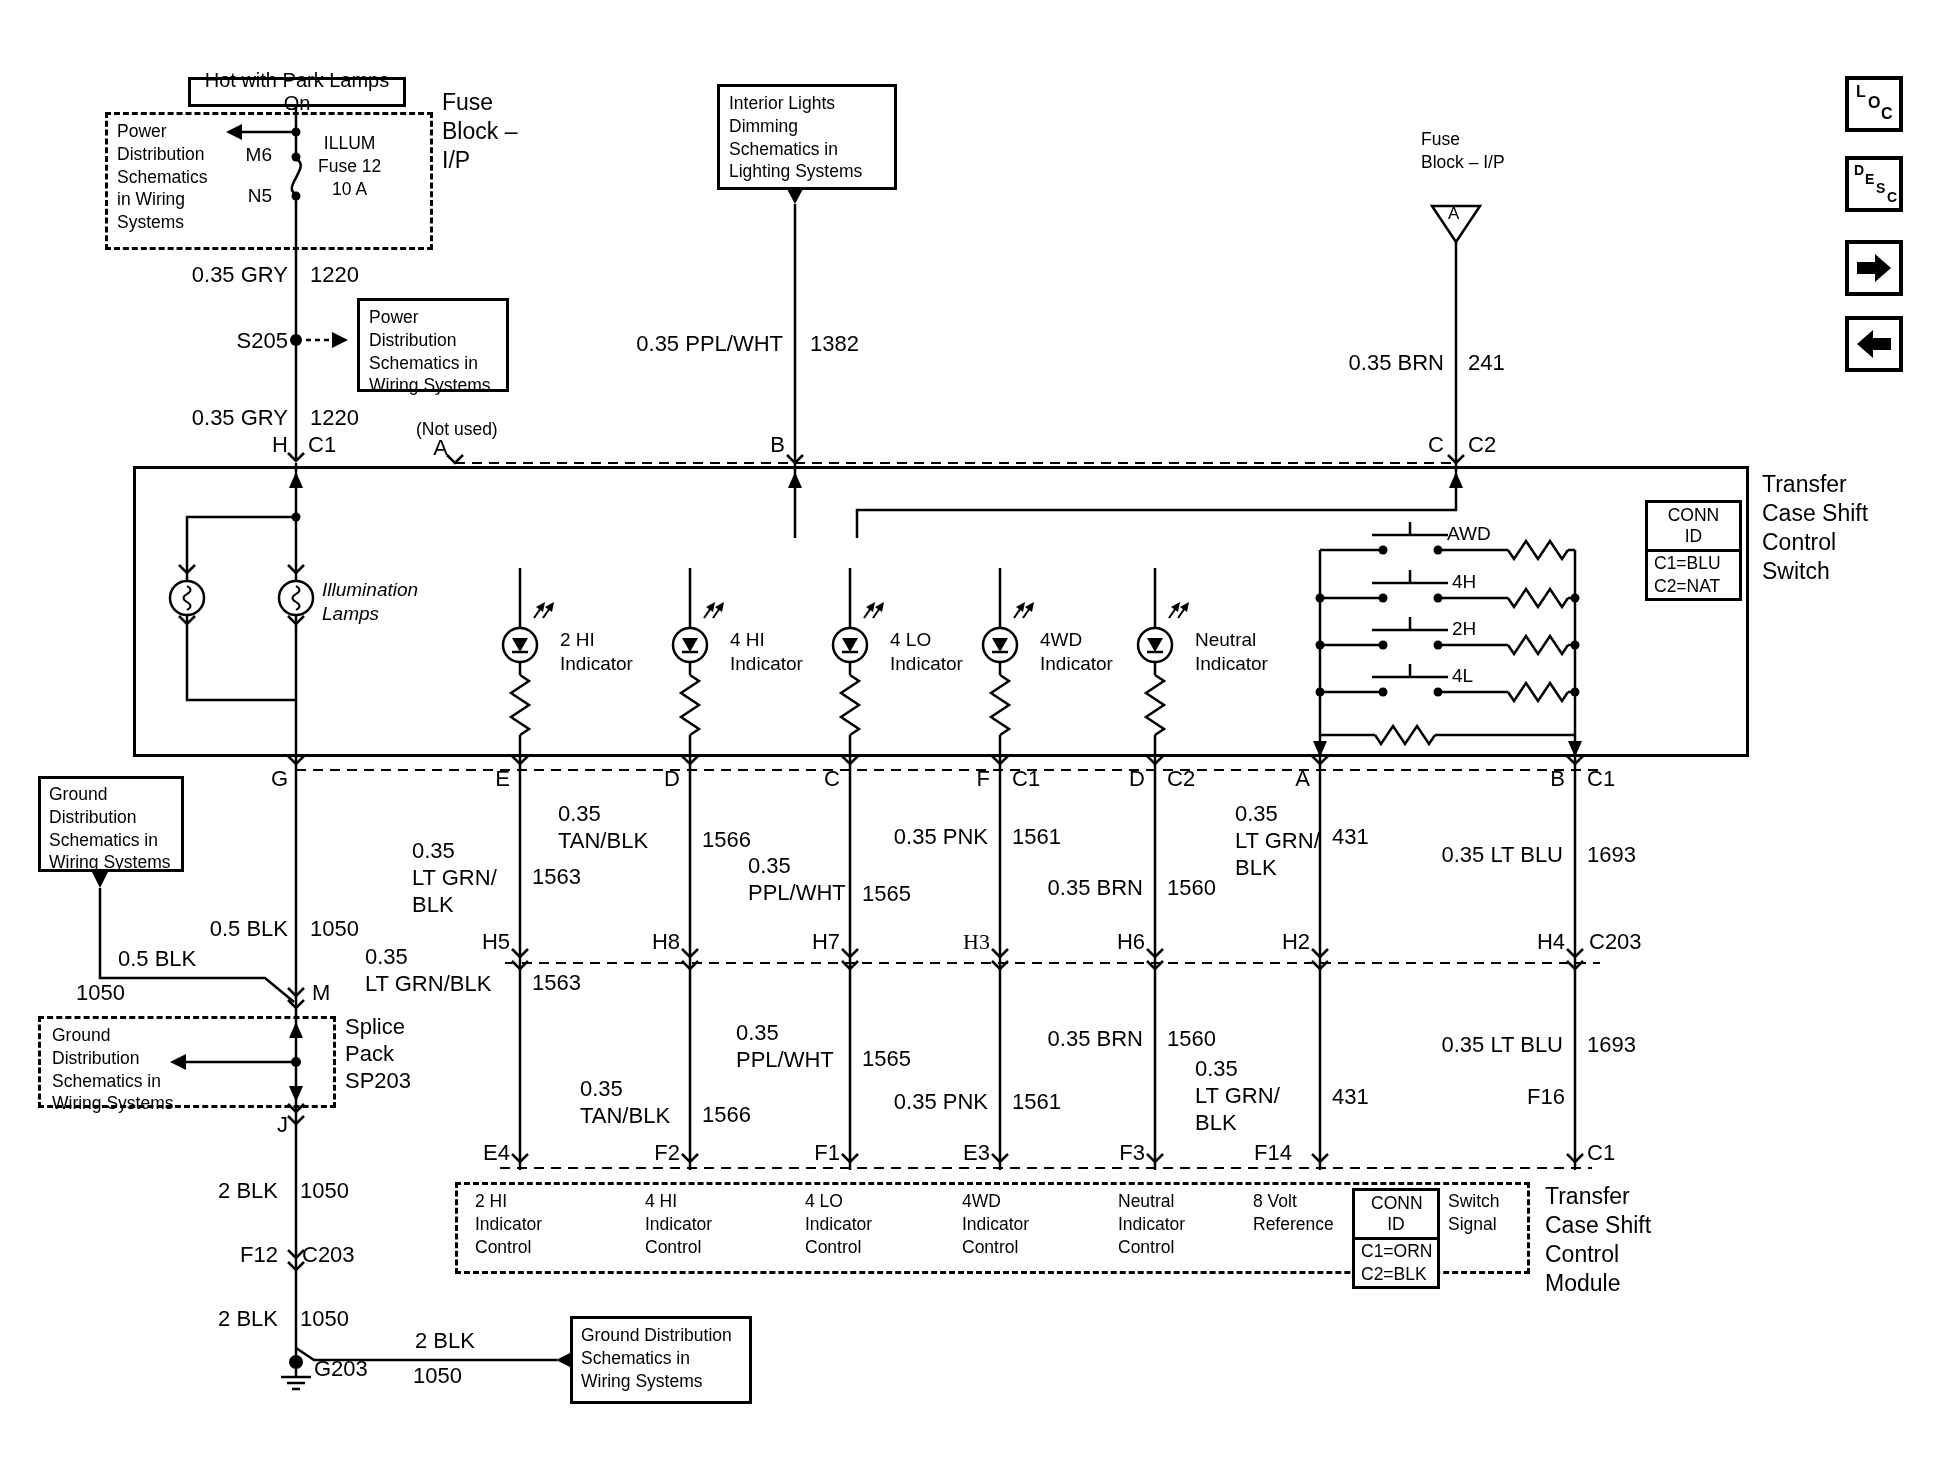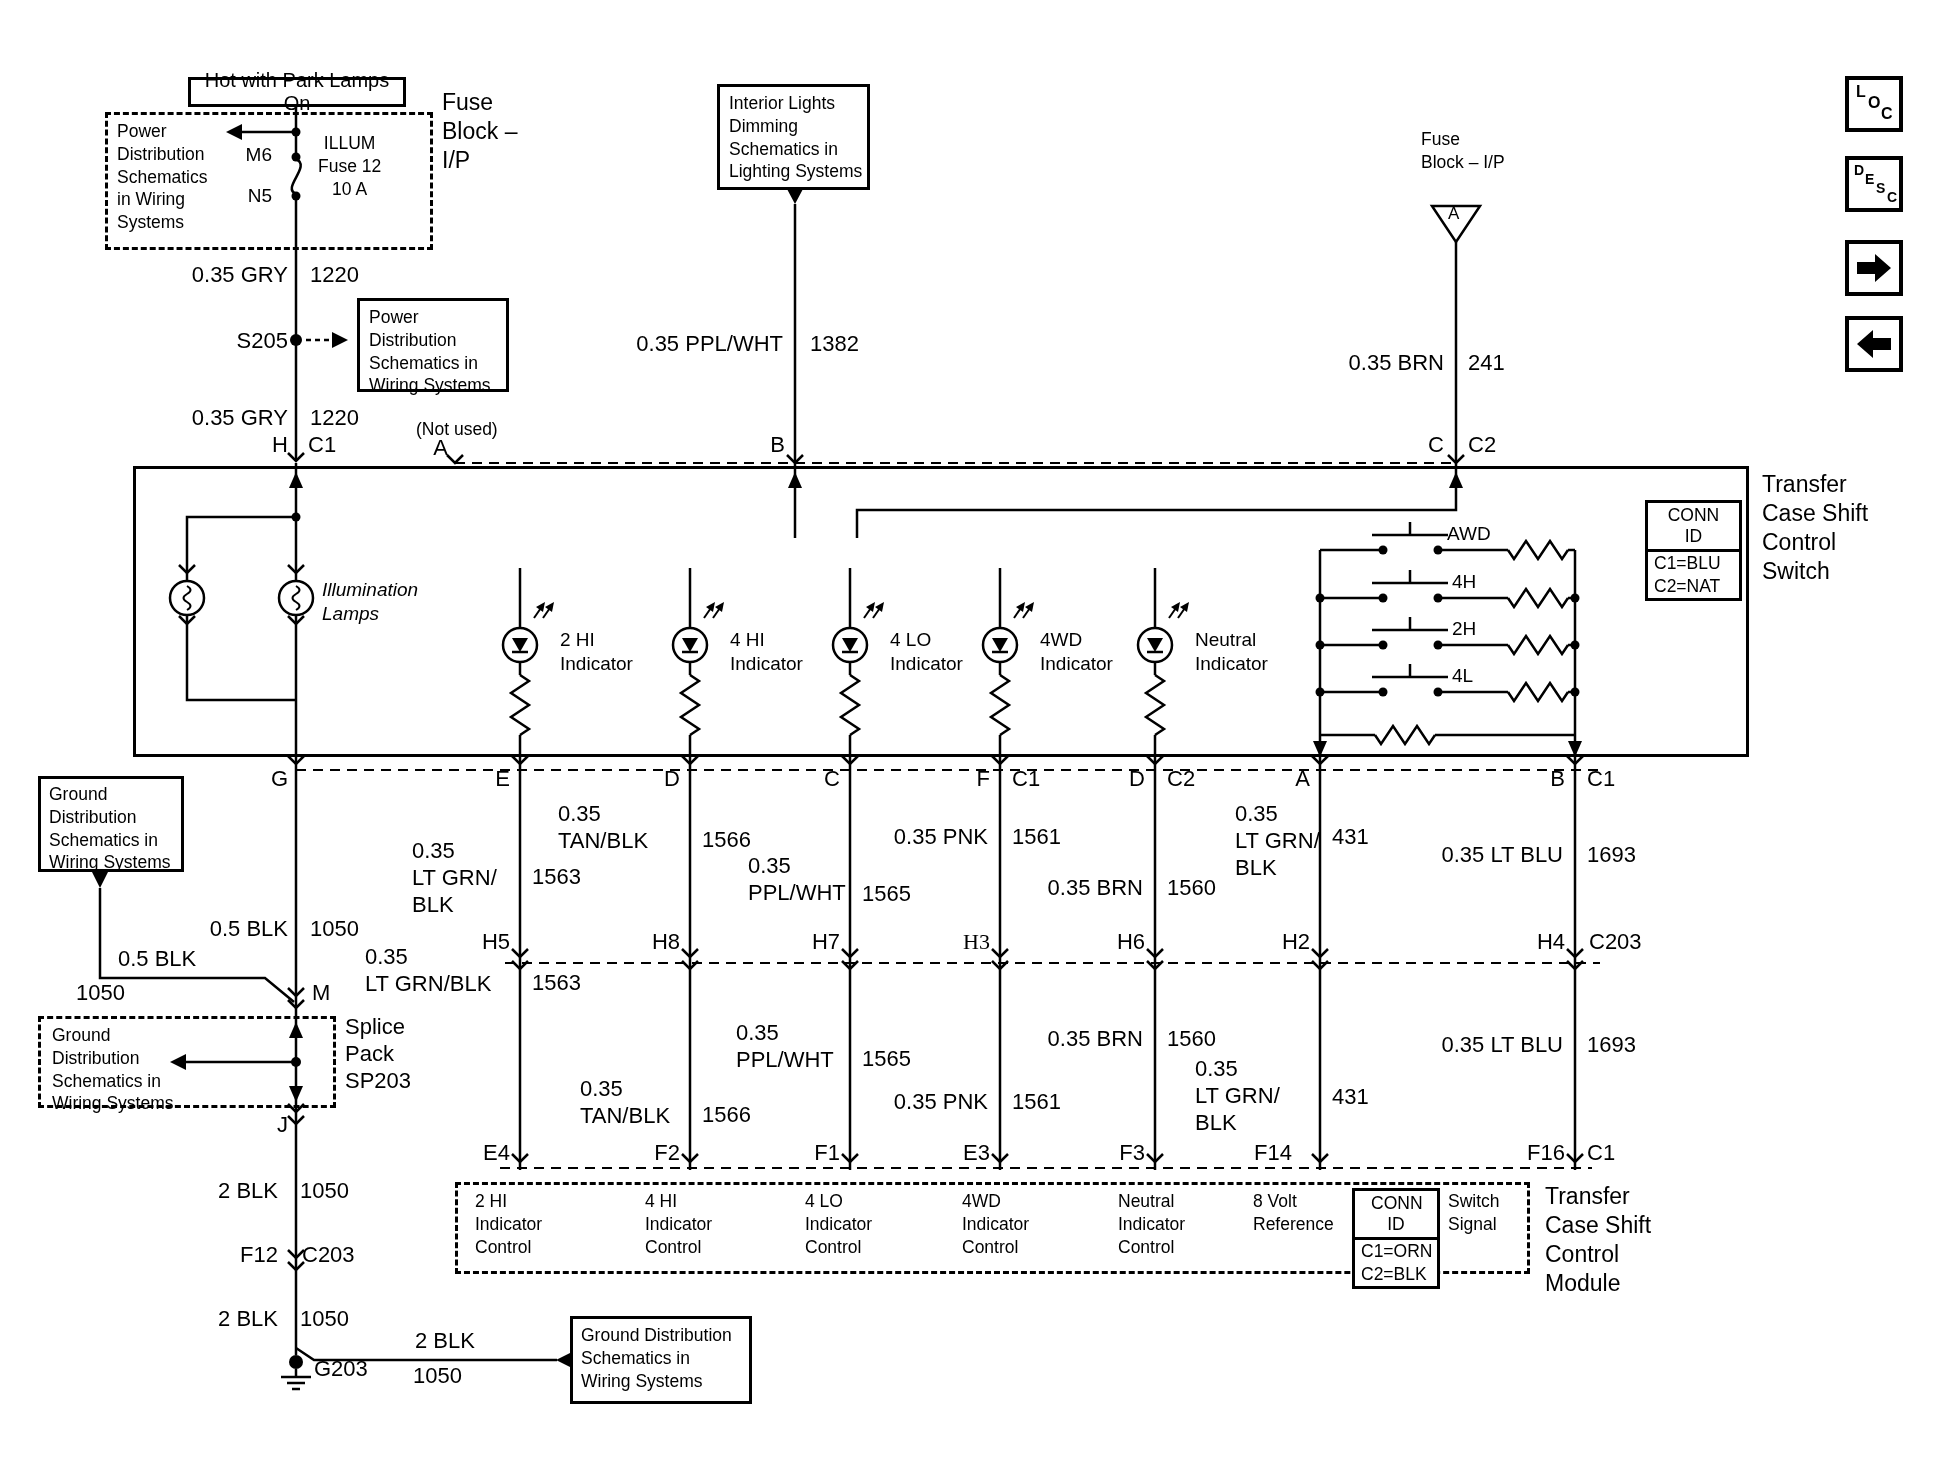--- a/index.html
+++ b/index.html
@@ -236,21 +236,21 @@
 Wiring Systems</div>
 </div>
 <div class="lbl r" style="right:1654px;top:405px;">0.35 GRY</div>
 <div class="lbl" style="left:310px;top:405px;">1220</div>
 <div class="lbl r" style="right:1654px;top:432px;">H</div>
 <div class="lbl" style="left:308px;top:432px;">C1</div>
 
 <div class="lbl sm" style="left:416px;top:418px;">(Not used)</div>
 <div class="lbl r" style="right:1494px;top:435px;">A</div>
 
-<div class="box" style="left:717px;top:84px;width:153px;height:106px;">
+<div class="box" style="left:717px;top:84px;width:180px;height:106px;">
   <div class="lbl sm" style="left:9px;top:5px;">Interior Lights
 Dimming
 Schematics in
 Lighting Systems</div>
 </div>
 <div class="lbl r" style="right:1159px;top:331px;">0.35 PPL/WHT</div>
 <div class="lbl" style="left:810px;top:331px;">1382</div>
 <div class="lbl r" style="right:1157px;top:432px;">B</div>
 
 <div class="lbl sm" style="left:1421px;top:128px;">Fuse
@@ -411,21 +411,21 @@
 Schematics in
 Wiring Systems</div>
 </div>
 
 <div class="lbl r" style="right:1432px;top:1140px;">E4</div>
 <div class="lbl r" style="right:1262px;top:1140px;">F2</div>
 <div class="lbl r" style="right:1102px;top:1140px;">F1</div>
 <div class="lbl r" style="right:952px;top:1140px;">E3</div>
 <div class="lbl r" style="right:797px;top:1140px;">F3</div>
 <div class="lbl r" style="right:650px;top:1140px;margin-left:16px;">F14</div>
-<div class="lbl r" style="right:377px;top:1140px;">F16</div>
+<div class="lbl r" style="right:377px;top:1084px;">F16</div>
 <div class="lbl" style="left:1587px;top:1140px;">C1</div>
 
 <div class="box dash" style="left:455px;top:1182px;width:1075px;height:92px;"></div>
 <div class="lbl sm" style="left:475px;top:1190px;">2 HI
 Indicator
 Control</div>
 <div class="lbl sm" style="left:645px;top:1190px;">4 HI
 Indicator
 Control</div>
 <div class="lbl sm" style="left:805px;top:1190px;">4 LO

